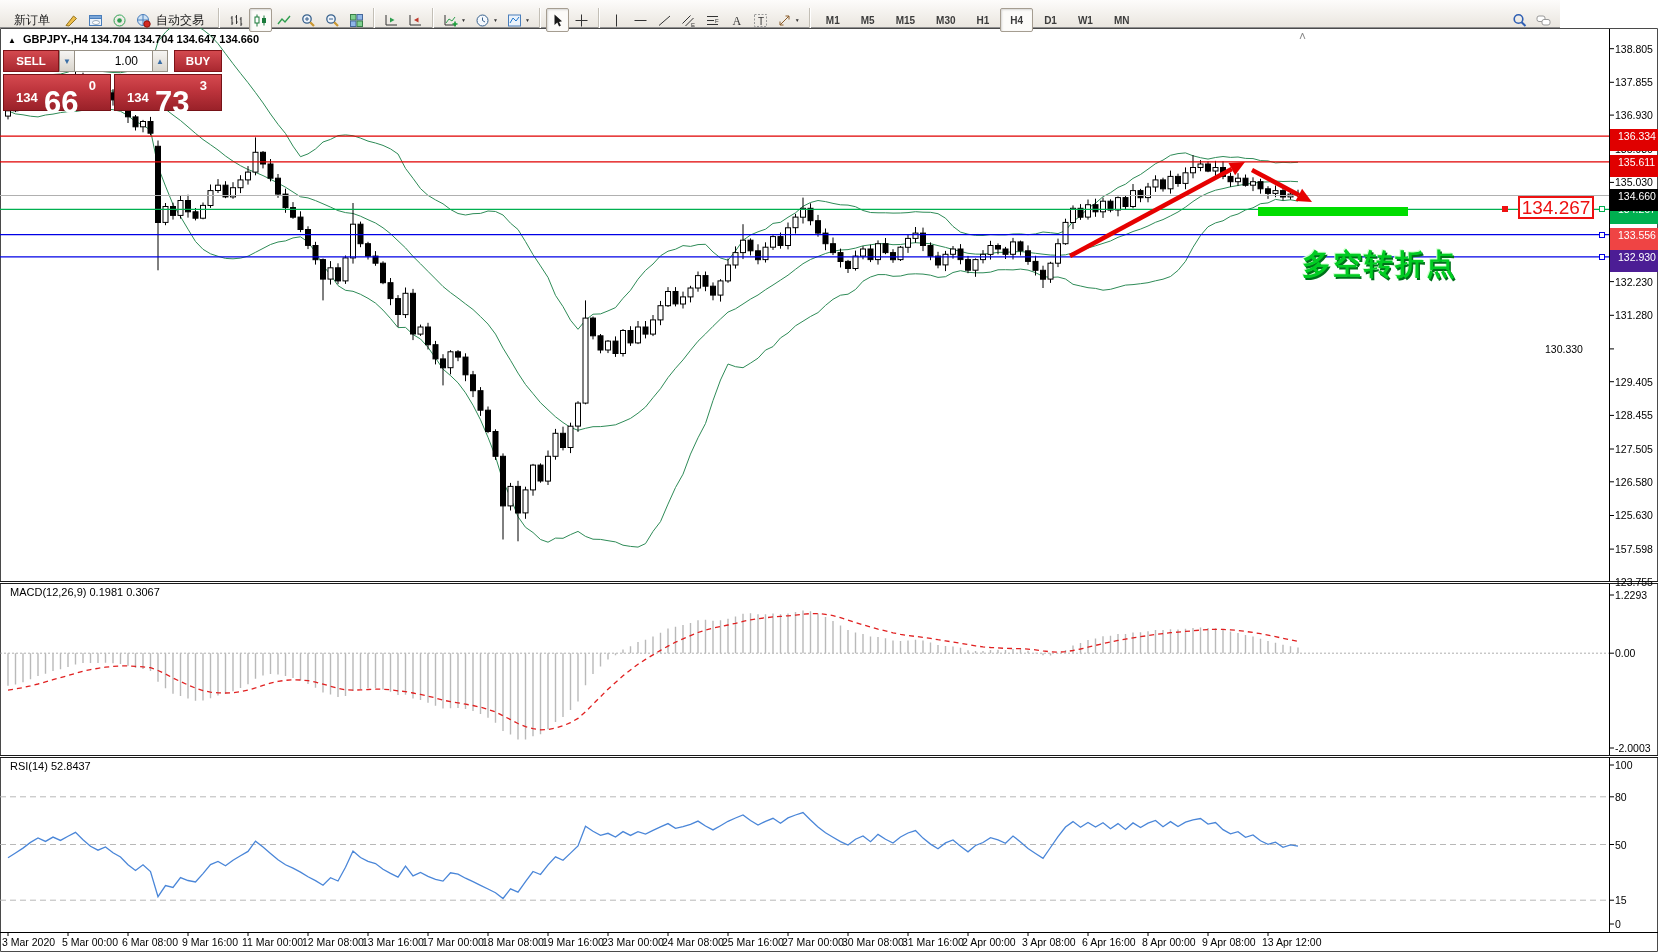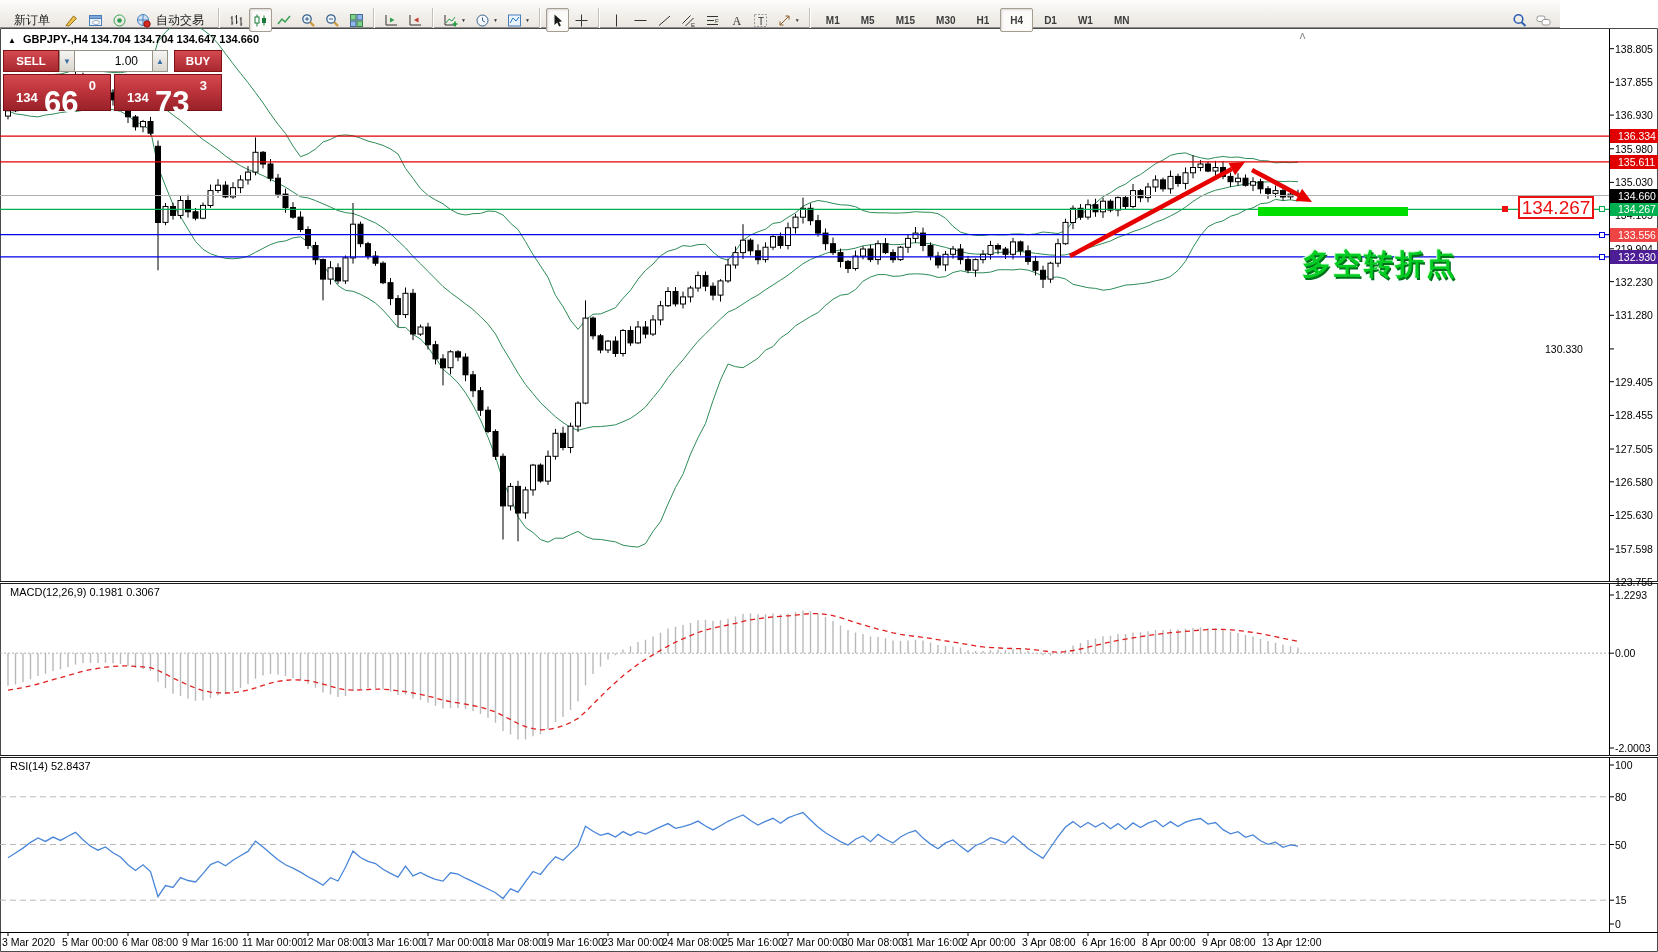--- a/index.html
+++ b/index.html
@@ -15,21 +15,21 @@
   .tb-btn.pressed{background:#fcfbf9;border:1px solid #a59d91;box-shadow:inset 1px 1px 2px rgba(0,0,0,.15);}
   .tb-text{font-size:12px;color:#1a1a1a;padding:0 5px;white-space:nowrap;}
   .tb-sep{width:1px;height:20px;background:#c3bfb6;border-right:1px solid #fff;margin:0 4px;}
   .tb-spacer{flex:1;}
   .tf{font-size:10px;font-weight:bold;color:#3c3c3c;padding:0 6px;}
   .dd{font-size:5px;color:#333;margin-left:3px;}
   
   .pane-sep{position:absolute;left:0;width:1658px;height:3px;background:#fff;
     border-top:1px solid #1a1a1a;border-bottom:1px solid #1a1a1a;box-sizing:border-box;z-index:3;}
   .overlay-label{position:absolute;font-size:10.5px;color:#000;white-space:nowrap;z-index:4;}
-  .badge{position:absolute;left:1610px;width:48px;height:14px;line-height:14px;color:#fff;
+  .badge{position:absolute;left:1610px;width:48px;height:22px;line-height:14px;color:#fff;
     font-size:10.5px;padding-left:8px;box-sizing:border-box;white-space:nowrap;z-index:5;}
   .tlabel{position:absolute;top:936px;font-size:10.5px;color:#000;white-space:nowrap;z-index:4;}
   .ind-label{position:absolute;font-size:11px;color:#000;z-index:4;}
   
   .sym-header{position:absolute;left:8px;top:33px;font-size:11px;font-weight:bold;color:#000;z-index:6;white-space:nowrap;}
   .sym-header .arr{font-size:8px;margin-right:4px;}
   
   .trade-panel{position:absolute;left:3px;top:50px;width:219px;z-index:6;}
   .tp-top{display:flex;height:22px;}
   .tp-btn{color:#fff;font-size:11.5px;font-weight:bold;display:flex;align-items:center;justify-content:center;

